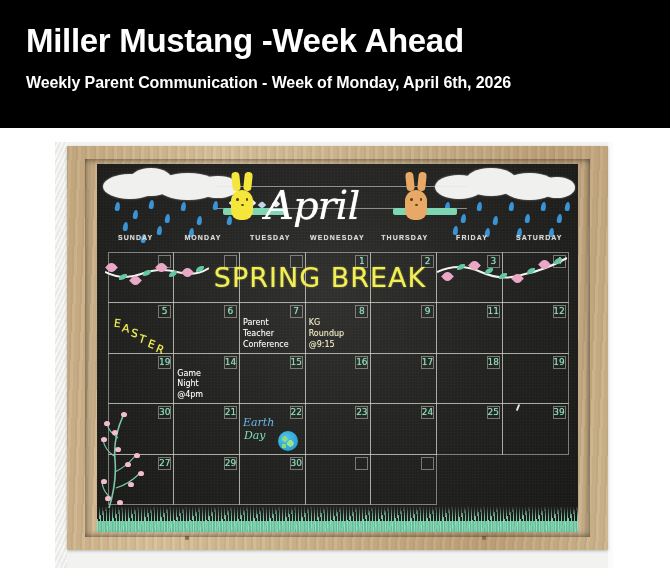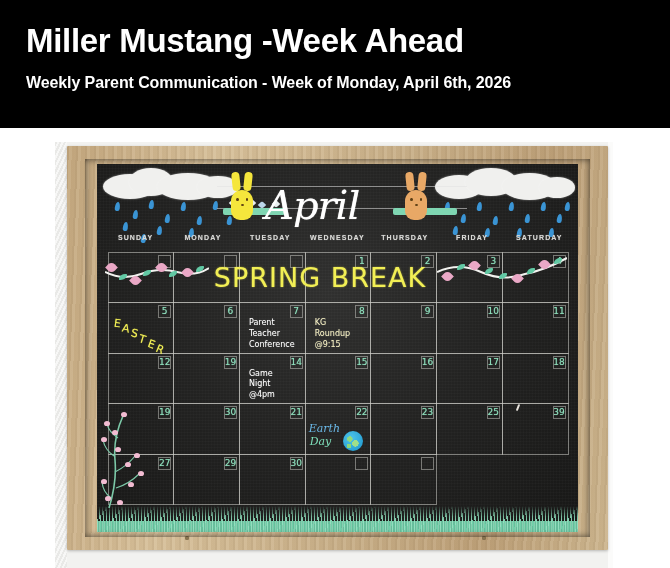--- a/index.html
+++ b/index.html
@@ -215,21 +215,21 @@
   }
   .daynum {
     color: #8ee0bd;
     font-family: "DejaVu Sans", sans-serif;
     font-size: 9px;
     line-height: 1;
     text-shadow: 0 0 1px rgba(142,224,189,0.6);
   }
   .event {
     position: absolute;
-    left: 9px; top: 15px;
+    left: 3px; top: 15px;
     right: 2px;
     color: #ffffff;
     font-family: "DejaVu Sans", sans-serif;
     font-size: 8px;
     line-height: 1.35;
     text-shadow: 0 0 1px rgba(255,255,255,0.35);
   }
   .event.yellowish { color: #f6f0c0; }
 
   
@@ -273,21 +273,21 @@
   .easter-word span {
     position: absolute;
     color: #f2ef55;
     font-family: "DejaVu Sans", sans-serif;
     font-size: 11px;
     text-shadow: 0 0 1px rgba(242,239,85,0.6);
   }
 
   
   .earth-word {
-    position: absolute; left: 3px; top: 19px; z-index: 5;
+    position: absolute; left: 3px; top: 13px; z-index: 5;
     font-family: "DejaVu Serif", serif;
     font-style: italic;
     font-size: 11px;
     line-height: 1.15;
   }
   .earth-line1 { color: #6bb9e8; display: block; }
   .earth-line2 { color: #7fe0bb; display: block; margin-left: 1px; }
   .globe {
     position: absolute;
     right: 7px; bottom: 3px;
@@ -521,25 +521,20 @@
               <div>@9:15</div>
             </div>
           </div>
           <div class="cell">
             <div class="daynum-box">
               <span class="daynum">9</span>
             </div>
           </div>
           <div class="cell">
             <div class="daynum-box">
-              <span class="daynum">10</span>
-            </div>
-          </div>
-          <div class="cell">
-            <div class="daynum-box">
               <span class="daynum">11</span>
             </div>
           </div>
           <div class="cell">
             <div class="daynum-box">
               <span class="daynum">12</span>
             </div>
           </div>
           <div class="cell">
             <div class="daynum-box">
@@ -597,20 +592,25 @@
             </div>
             <div class="earth-word">
               <span class="earth-line1">Earth</span>
               <span class="earth-line2">Day</span>
             </div>
             <div class="globe"></div>
           </div>
           <div class="cell">
             <div class="daynum-box">
               <span class="daynum">23</span>
+            </div>
+          </div>
+          <div class="cell">
+            <div class="daynum-box">
+              <span class="daynum">24</span>
             </div>
           </div>
           <div class="cell">
             <div class="daynum-box">
               <span class="daynum">25</span>
             </div>
           </div>
           <div class="cell">
             <div class="daynum-box">
               <span class="daynum">39</span>

